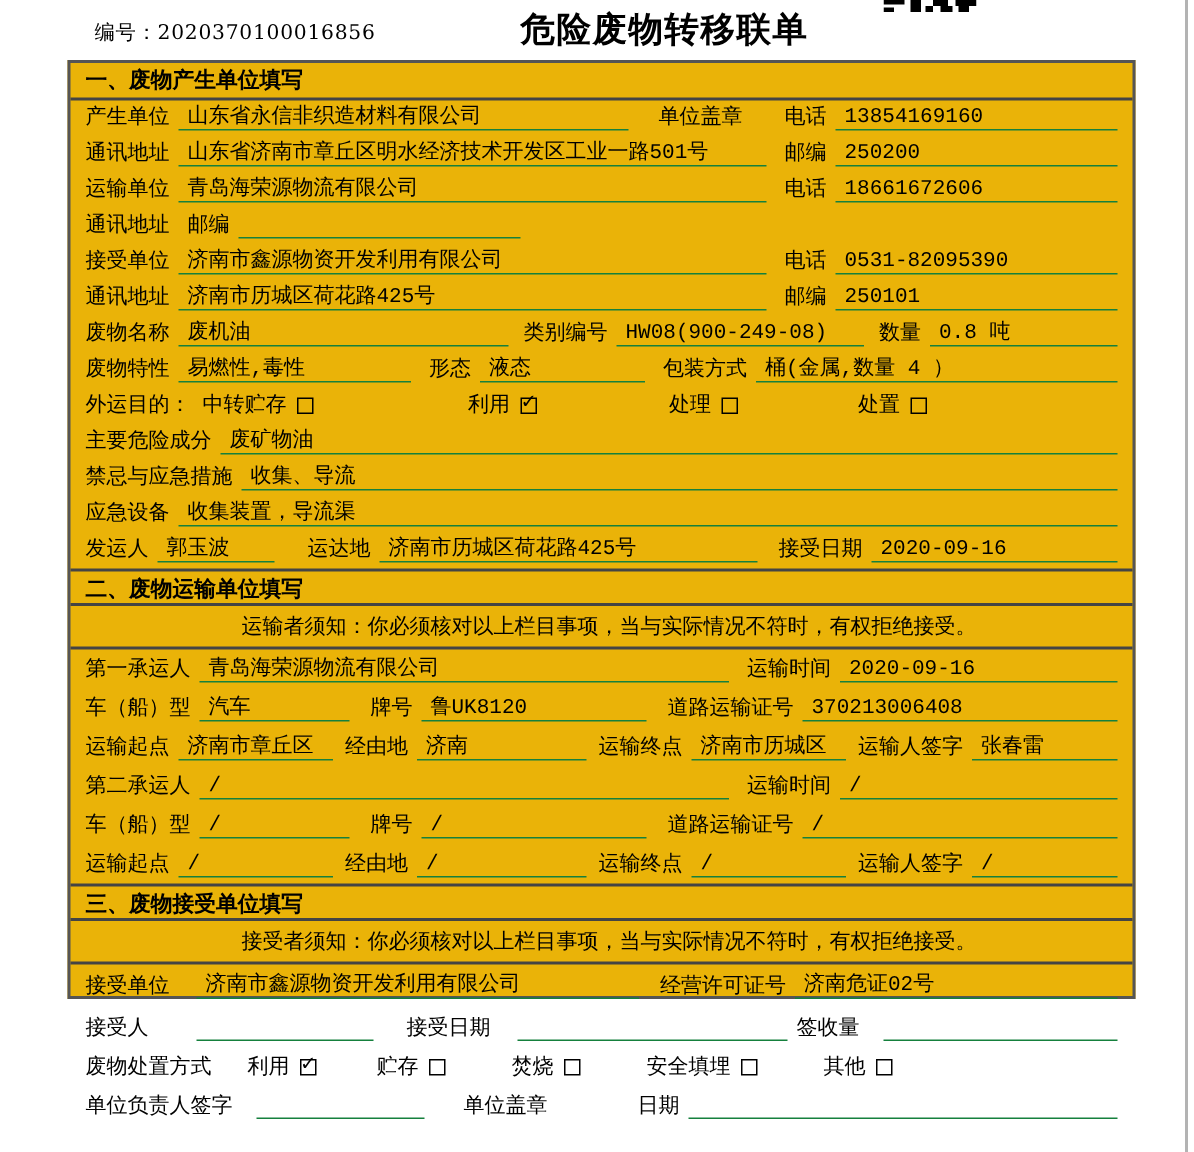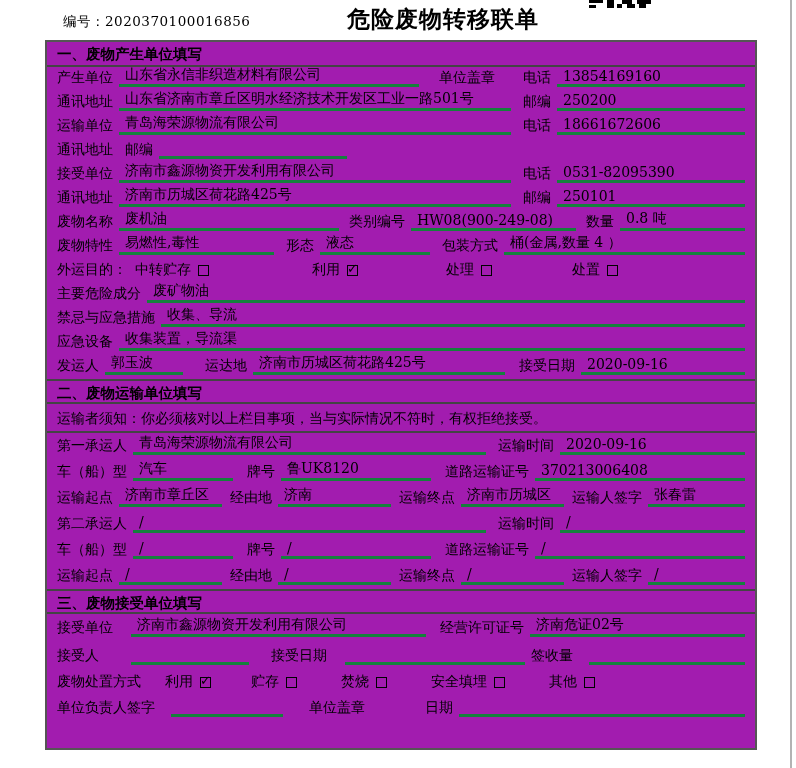--- a/index.html
+++ b/index.html
@@ -9,33 +9,33 @@
     font-family:"DejaVu Serif","Liberation Serif",serif;
     font-size:14px; color:#000;
   }
   .hdr-serial { position:absolute; left:63px; top:13px; font-size:13.5px; letter-spacing:0.5px; }
   .hdr-title  { position:absolute; left:90px; right:0; top:4px; text-align:center;
                 font-size:23px; font-weight:bold; letter-spacing:1px;
                 font-family:"DejaVu Sans","Liberation Sans",sans-serif; }
   .qr { position:absolute; left:589px; top:0; }
   .page-edge { position:absolute; right:4px; top:0; width:2px; height:768px; background:#b3b3b3; }
 
-  .form { position:absolute; left:45px; top:40px; width:712px; height:710px;
-          border:2px solid #555; background:#a21caf; }
+  .form { position:absolute; left:45px; top:40px; width:712px; height:626px;
+          border:2px solid #555; background:#eab308; }
   .sec-hdr { height:25px; line-height:24px; padding-left:10px; font-weight:bold;
              font-size:14.5px; border-bottom:2px solid #444;
              font-family:"DejaVu Sans","Liberation Sans",sans-serif; }
   .sec-hdr.bt { border-top:2px solid #444; }
-  .notice { height:29px; line-height:29px; padding-left:10px; border-bottom:2px solid #444; }
+  .notice { height:29px; line-height:29px; padding-left:10px; border-bottom:2px solid #444;text-align:center; }
 
   .row { display:flex; align-items:flex-end; padding:0 10px 4px 10px; }
   .h24 { height:24px; } .h26 { height:26px; } .h27 { height:27px; } .h28 { height:28px; }
   .lb { white-space:nowrap; }
-  .fld { border-bottom:3px solid #15803d; padding:0 5px 0 6px; white-space:nowrap;
-         margin-left:6px; min-height:17px; }
+  .fld { border-bottom:1px solid #15803d; padding:0 5px 0 6px; white-space:nowrap;
+         margin-left:6px; min-height:17px;font-family:Liberation Mono, monospace; }
   .grow { flex:1 1 auto; }
   .sp { flex:1 1 auto; }
   .opt { white-space:nowrap; display:flex; align-items:center; }
   .cb { display:inline-block; width:11px; height:11px; border:1.3px solid #000;
         margin-left:7px; position:relative; }
   .cb[data-checked="true"]::after {
     content:"\2713"; position:absolute; left:-1px; top:-5px;
     font-size:13px; font-weight:bold; font-family:"DejaVu Sans",sans-serif; }
   .footer { position:absolute; left:49px; top:794px; font-size:13.5px; }
 </style>
@@ -217,20 +217,21 @@
     <span class="fld" style="width:103px">/</span>
     <span class="lb" style="margin-left:8px">经由地</span>
     <span class="fld" style="width:113px">/</span>
     <span class="lb" style="margin-left:8px">运输终点</span>
     <span class="fld" style="width:103px">/</span>
     <span class="lb" style="margin-left:8px">运输人签字</span>
     <span class="fld grow">/</span>
   </div>
 
   <div class="sec-hdr bt">三、废物接受单位填写</div>
+  <div class="notice">接受者须知：你必须核对以上栏目事项，当与实际情况不符时，有权拒绝接受。</div>
 
   <div class="row h27">
     <span class="lb">接受单位</span>
     <span class="fld" style="width:295px;margin-left:18px">济南市鑫源物资开发利用有限公司</span>
     <span class="lb" style="margin-left:14px">经营许可证号</span>
     <span class="fld grow">济南危证02号</span>
   </div>
 
   <div class="row h28">
     <span class="lb">接受人</span>

